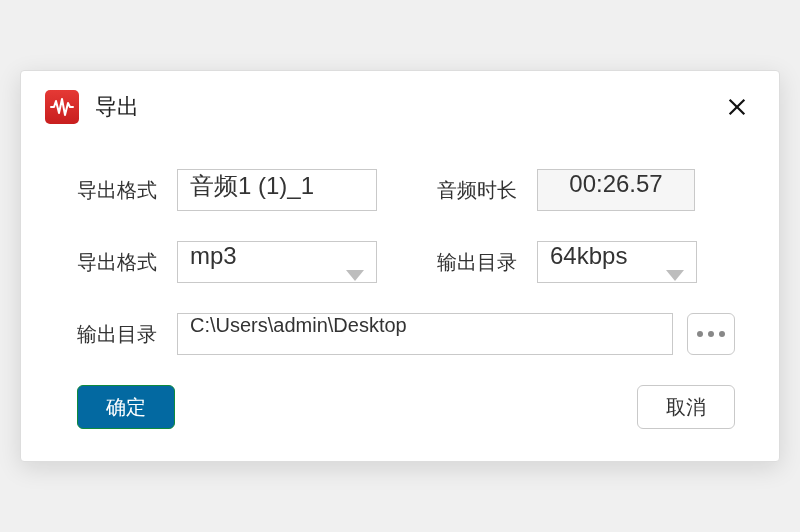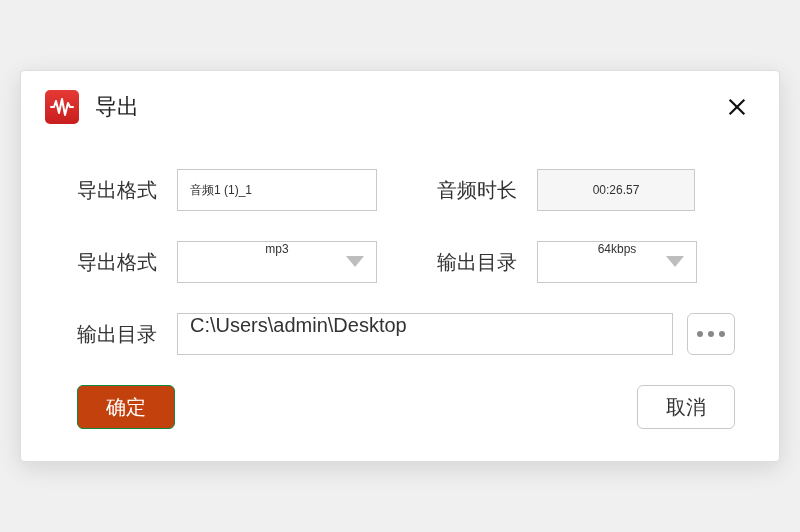--- a/index.html
+++ b/index.html
@@ -62,24 +62,23 @@
     .label {
       font-size: 20px;
       color: #333;
       min-width: 86px;
     }
     .input, .readonly, .select {
       height: 42px;
       border: 1px solid #c9c9c9;
       background: #fff;
       padding: 0 12px;
-      font-size: 12px;
-      color: #333;
-      display: flex;
-      align-items: center;
+      font-size: 24px;
+      color: #333;
+      display: flex;
     }
     .input { width: 200px; }
     .readonly {
       width: 158px;
       background: #f6f6f6;
       justify-content: center;
       color: #333;
     }
     .select {
       width: 200px;
@@ -136,21 +135,21 @@
       padding: 0 28px;
       border-radius: 6px;
       font-size: 20px;
       display: flex;
       align-items: center;
       justify-content: center;
       cursor: pointer;
       user-select: none;
     }
     .btn-primary {
-      background: #c2410c;
+      background: #0369a1;
       color: #fff;
       border: 1px solid #0f8a3d;
     }
     .btn-secondary {
       background: #fff;
       color: #333;
       border: 1px solid #c9c9c9;
       margin-left: auto;
       justify-content: flex-end;
     }

